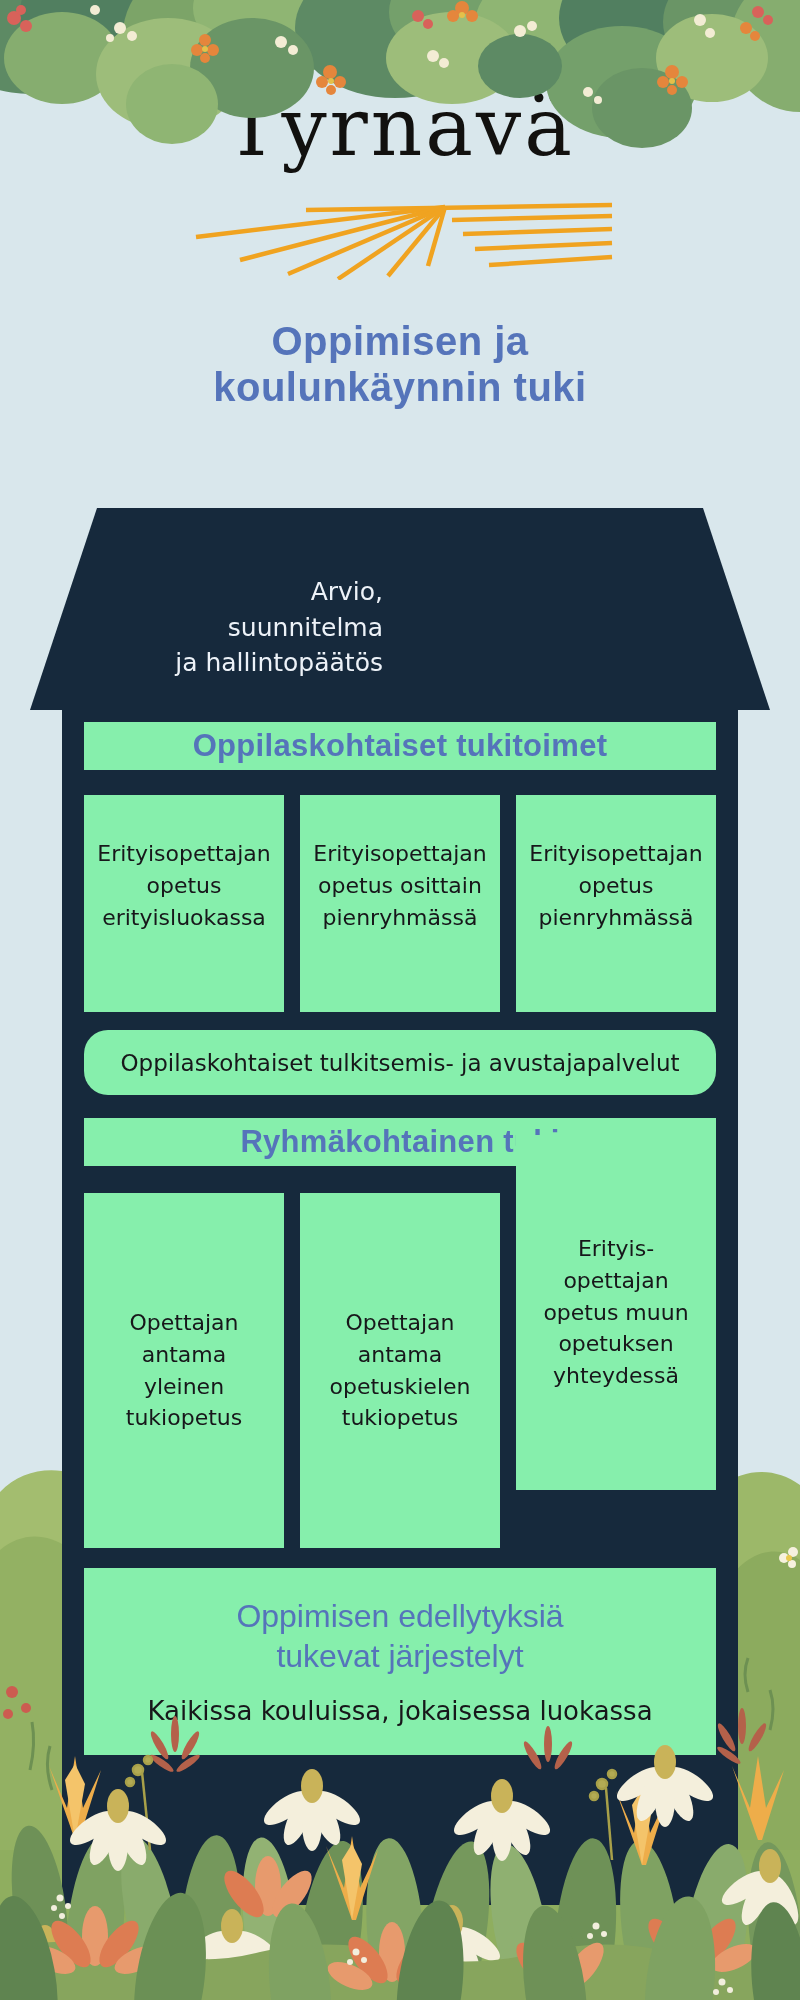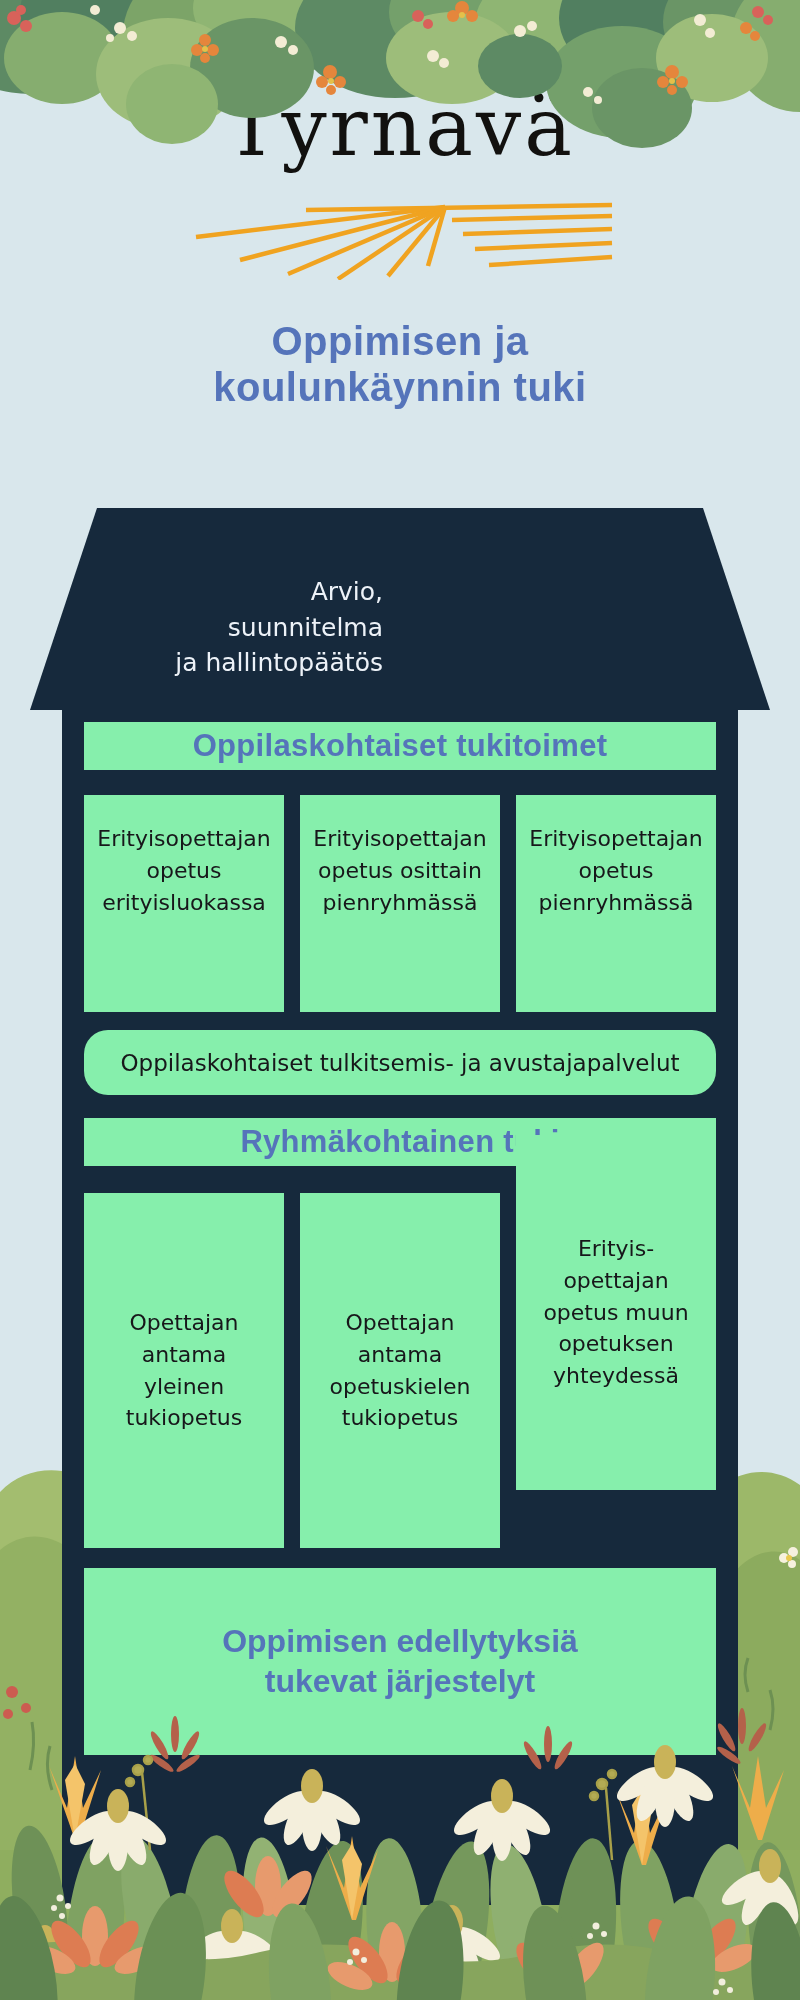--- a/index.html
+++ b/index.html
@@ -48,35 +48,35 @@
   .panel{
     position:absolute;background:#86efac;z-index:3;
   }
   .section-header{
     display:flex;align-items:center;justify-content:center;
     font-family:"Liberation Sans",sans-serif;font-weight:800;
     font-size:31px;color:#5574ba;letter-spacing:0.3px;
   }
   .support-box{
     text-align:center;font-size:22px;line-height:1.45;color:#17171a;
-    white-space:pre-line;padding-top:28px;box-sizing:border-box;
+    white-space:pre-line;padding-top:43px;box-sizing:border-box;
   }
   .support-box.centered{
     display:flex;align-items:center;justify-content:center;padding-top:0;
   }
   .wide-box{
     display:flex;align-items:center;justify-content:center;
     font-size:23px;color:#17171a;
   }
   .footer-box{
     display:flex;flex-direction:column;align-items:center;justify-content:center;
     text-align:center;
   }
   .footer-title{
-    font-family:"Liberation Sans",sans-serif;font-weight:700;
+    font-family:"Liberation Sans",sans-serif;font-weight:400;
     font-size:32px;line-height:1.22;color:#5574ba;white-space:pre-line;
   }
   .footer-subtitle{
     margin-top:20px;font-size:26px;color:#17171a;
   }
 </style>
 </head>
 <body>
 
 <div class="stage">
@@ -239,20 +239,21 @@
 tukiopetus</div>
   <div class="panel support-box centered" style="left:516px;top:1135px;width:200px;height:355px;">Erityis-
 opettajan
 opetus muun
 opetuksen
 yhteydessä</div>
 
   <div class="panel footer-box" style="left:84px;top:1568px;width:632px;height:187px;">
     <div class="footer-title">Oppimisen edellytyksiä
 tukevat järjestelyt</div>
+    <div class="footer-subtitle">Kaikissa kouluissa, jokaisessa luokassa</div>
   </div>
 
   <svg class="layer" style="top:1700px;z-index:4" width="800" height="300" viewBox="0 0 800 300">
 
     <g>
       <ellipse cx="40" cy="210" rx="26" ry="85" fill="#6e9157" transform="rotate(-8 40 210)"></ellipse>
       <ellipse cx="95" cy="230" rx="28" ry="95" fill="#7fa262" transform="rotate(6 95 230)"></ellipse>
       <ellipse cx="150" cy="215" rx="24" ry="80" fill="#89ab6c" transform="rotate(-12 150 215)"></ellipse>
       <ellipse cx="210" cy="235" rx="30" ry="100" fill="#75985c" transform="rotate(4 210 235)"></ellipse>
       <ellipse cx="270" cy="225" rx="26" ry="88" fill="#92b273" transform="rotate(-6 270 225)"></ellipse>

